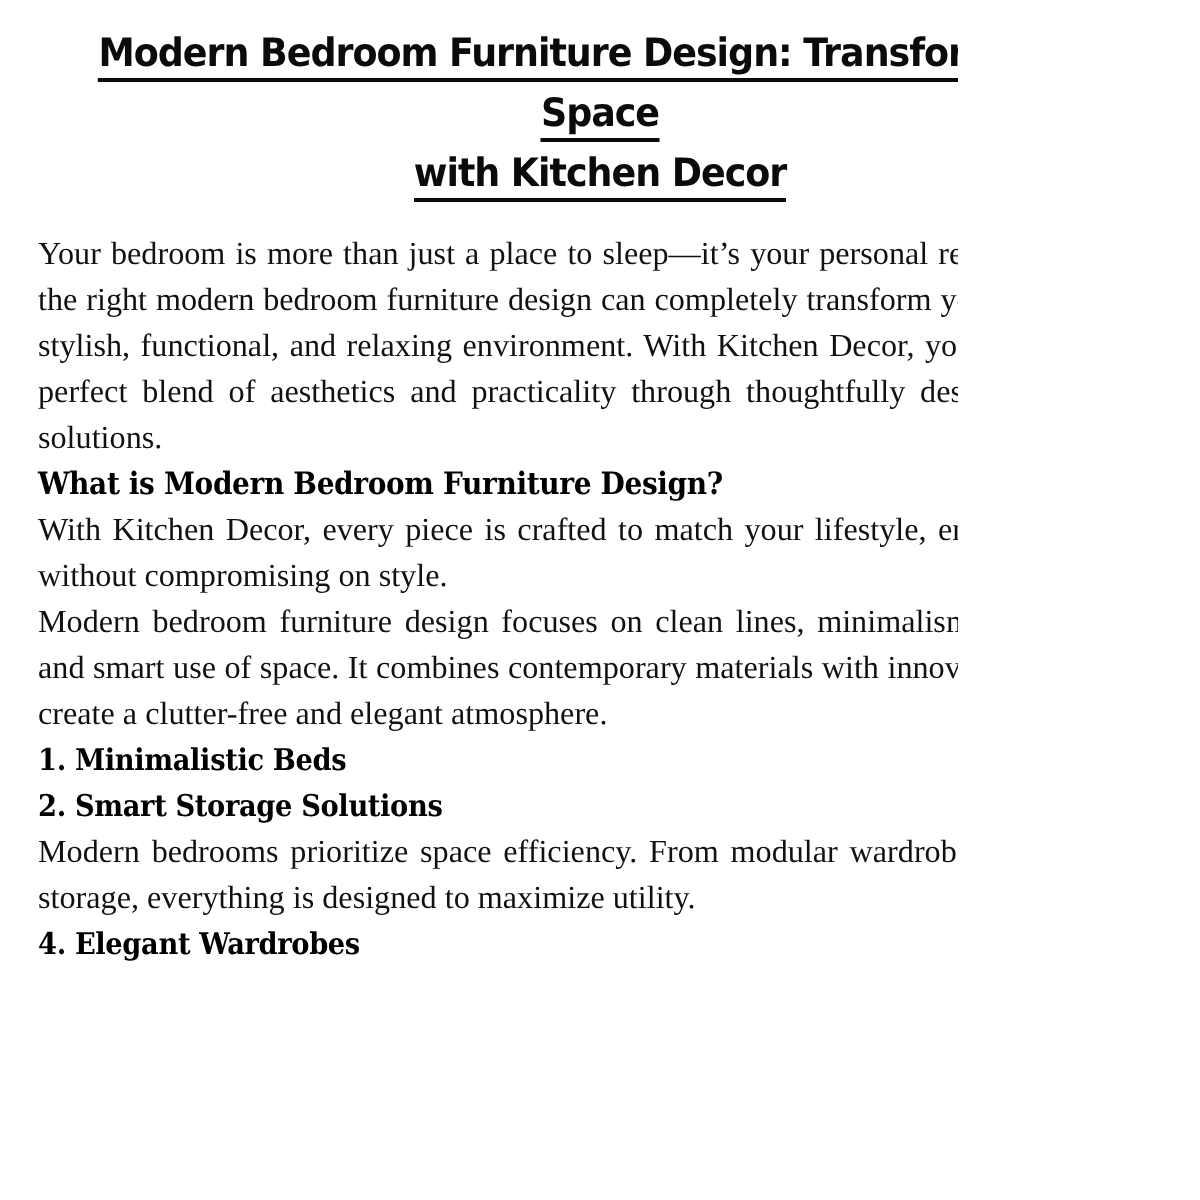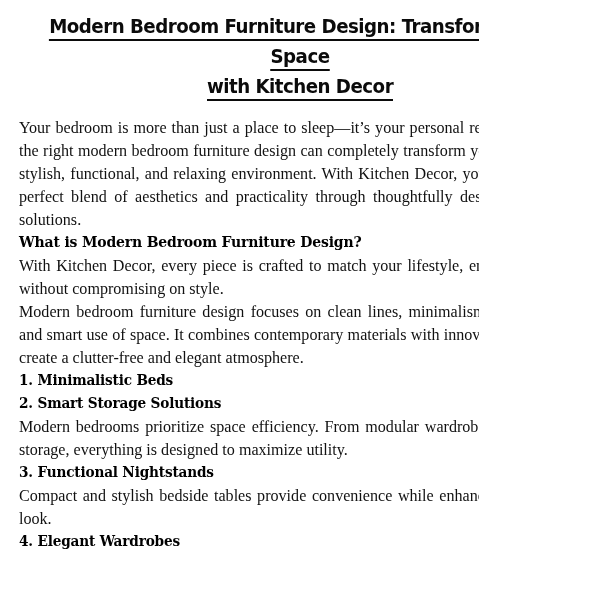--- a/index.html
+++ b/index.html
@@ -109,23 +109,19 @@
 
     <div class="block">
       <div class="heading sub">1. Minimalistic Beds</div>
     </div>
 
     <div class="block">
       <div class="heading sub">2. Smart Storage Solutions</div>
       <p class="para">Modern bedrooms prioritize space efficiency. From modular wardrobes to under-bed storage, everything is designed to maximize utility.</p>
     </div>
 
-    <div class="block">
-      <div class="heading sub">3. Functional Nightstands</div>
-      <p class="para">Compact and stylish bedside tables provide convenience while enhancing the overall look.</p>
-    </div>
 
     <div class="block">
       <div class="heading sub">4. Elegant Wardrobes</div>
     </div>
 
   </div>
 </div>
 
 </body></html>

